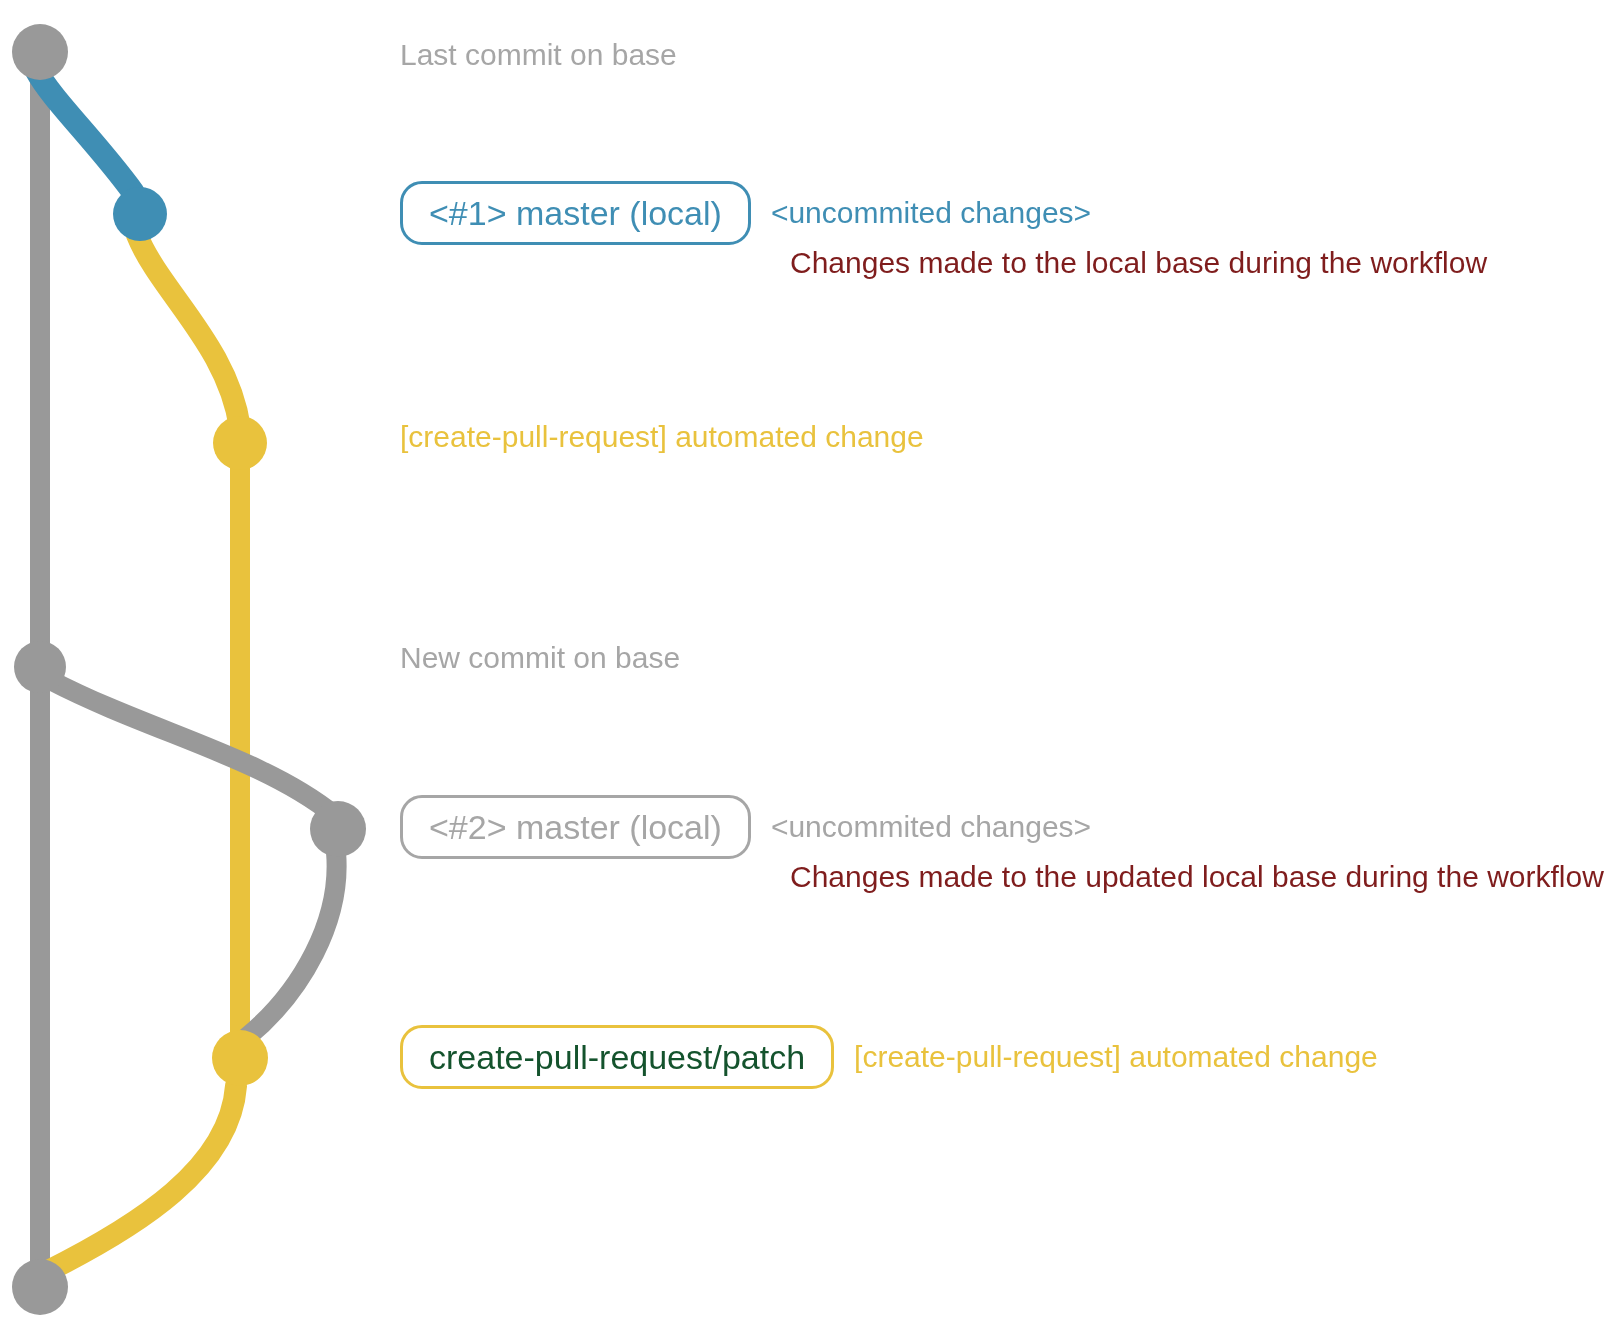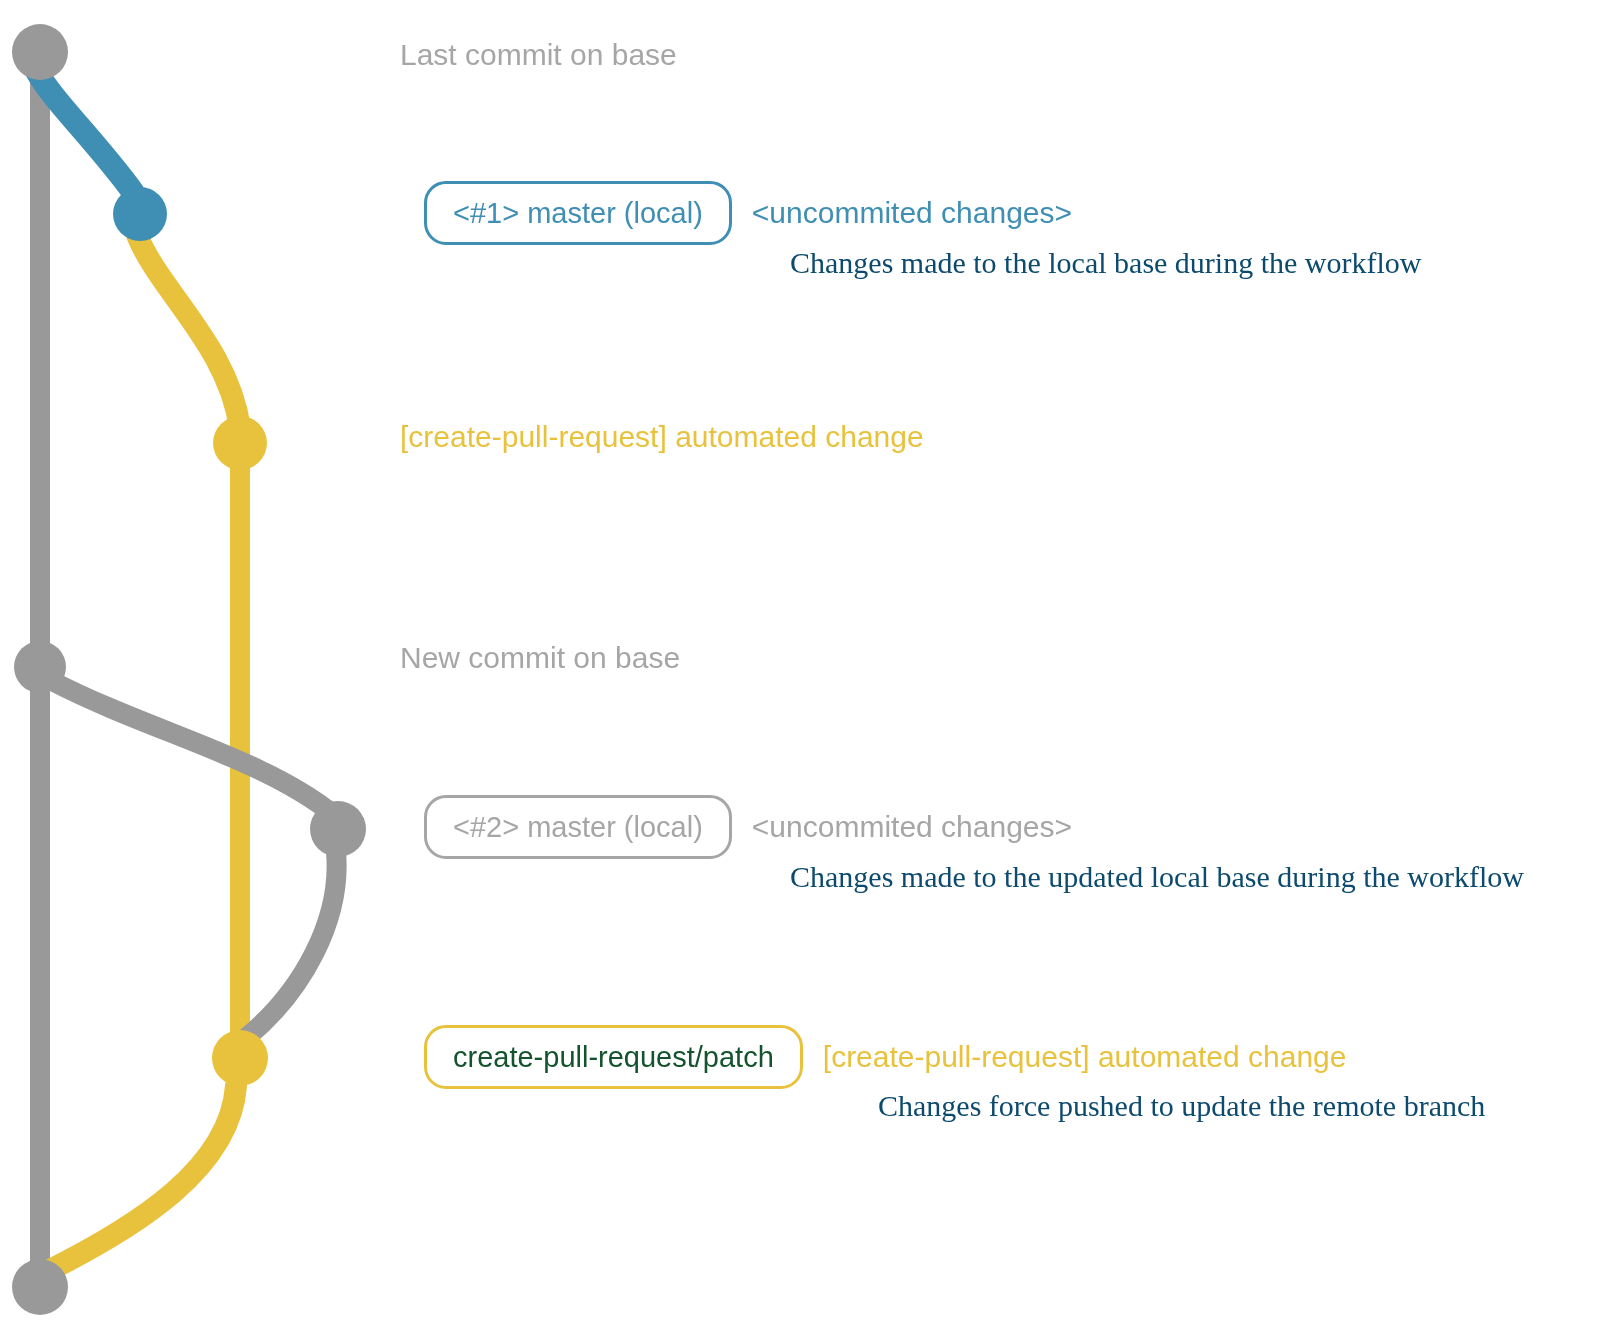--- a/index.html
+++ b/index.html
@@ -17,36 +17,35 @@
     display: flex; align-items: center; gap: 20px;
     white-space: nowrap;
   }
   .label { font-size: 30px; line-height: 36px; }
   .label.gray  { color: #a6a6a6; }
   .label.blue  { color: #3f8eb4; }
   .label.yellow{ color: #e9c23d; }
 
   .badge {
     display: inline-block;
-    font-size: 29px; line-height: 34px;
+    font-size: 34px; line-height: 34px;
     padding: 12px 26px;
     border: 3px solid;
     border-radius: 22px;
     text-align: center;
-    margin-left: 24px;
   }
   .badge.gray   { color: #a6a6a6; border-color: #a6a6a6; }
   .badge.blue   { color: #3f8eb4; border-color: #3f8eb4; }
   .badge.yellow { color: #14532d; border-color: #e9c23d; }
 
   .desc {
     position: absolute; z-index: 2;
-    font-family: Liberation Serif, serif;
+    font-family: Liberation Sans, sans-serif;
     font-size: 30px; line-height: 34px;
-    color: #0c4a6e;
+    color: #7f1d1d;
     white-space: nowrap;
   }
   
   #row-last-commit { left: 400px; top: 33px;  height: 44px; }
   #row-commit1     { left: 400px; top: 180px; height: 66px; }
   #desc-commit1    { left: 790px; top: 246px; }
   #row-push1       { left: 400px; top: 415px; height: 44px; }
   #desc-push1      { left: 422px; top: 464px; }
   #row-new-commit  { left: 400px; top: 636px; height: 44px; }
   #row-commit2     { left: 400px; top: 794px; height: 66px; }
@@ -106,18 +105,17 @@
   <div class="row" id="row-commit2">
     <span class="badge gray">&lt;#2&gt; master (local)</span>
     <span class="label gray">&lt;uncommited changes&gt;</span>
   </div>
   <div class="desc" id="desc-commit2">Changes made to the updated local base during the workflow</div>
 
   <div class="row" id="row-push2">
     <span class="badge yellow">create-pull-request/patch</span>
     <span class="label yellow">[create-pull-request] automated change</span>
   </div>
-  <div class="desc" id="desc-push2">Changes force pushed to update the remote branch</div>
 
   <div class="row" id="row-merge">
   </div>
 
 </div>
 
 </body></html>

